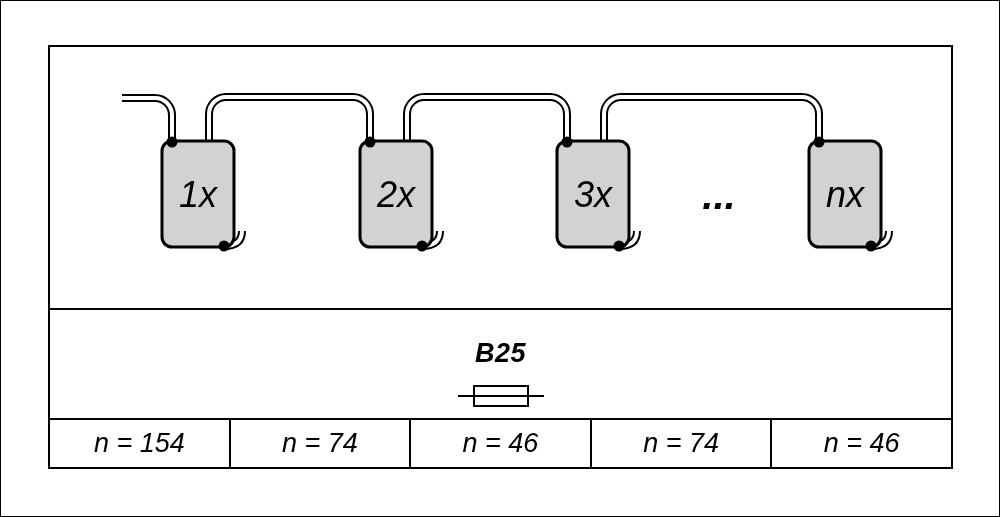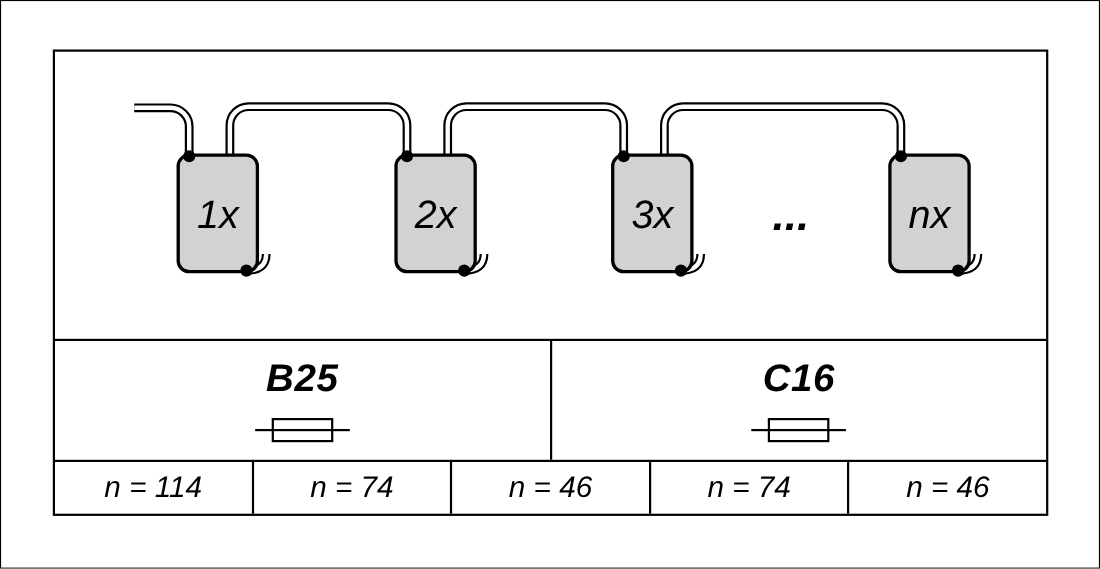--- a/index.html
+++ b/index.html
@@ -24,21 +24,21 @@
 
   .btable{flex:1;display:flex;flex-direction:column;border-top:2px solid #000;}
   .row{display:flex;}
   .row.header{height:108px;border-bottom:2px solid #000;}
   .row.values{flex:1;}
   .cell{
     flex:1;display:flex;flex-direction:column;align-items:center;
     box-sizing:border-box;overflow:hidden;
   }
   .cell + .cell{border-left:2px solid #000;}
-  .breaker-type{font-weight:bold;font-size:35px;margin-top:14px;letter-spacing:0.5px;}
+  .breaker-type{font-weight:bold;font-size:27px;margin-top:28px;letter-spacing:0.5px;}
   .fuse{position:relative;width:86px;height:24px;margin-top:15px;}
   .fuse-line{position:absolute;left:0;right:0;top:11px;height:2px;background:#000;}
   .fuse-body{
     position:absolute;left:15px;top:1px;width:56px;height:22px;
     border:2px solid #000;box-sizing:border-box;background:transparent;
   }
   .count-cell{justify-content:center;font-size:27px;}
 </style>
 </head>
 <body>
@@ -107,30 +107,23 @@
 
     <div class="btable">
       <div class="row header">
         <div class="cell">
           <div class="breaker-type">B25</div>
           <div class="fuse">
             <div class="fuse-line"></div>
             <div class="fuse-body"></div>
           </div>
         </div>
-        <div class="cell">
-          <div class="breaker-type">C16</div>
-          <div class="fuse">
-            <div class="fuse-line"></div>
-            <div class="fuse-body"></div>
-          </div>
-        </div>
       </div>
       <div class="row values">
-        <div class="cell count-cell">n = 114</div>
+        <div class="cell count-cell">n = 154</div>
         <div class="cell count-cell">n = 74</div>
         <div class="cell count-cell">n = 46</div>
         <div class="cell count-cell">n = 74</div>
         <div class="cell count-cell">n = 46</div>
       </div>
     </div>
 
   </div>
 </div>
 

